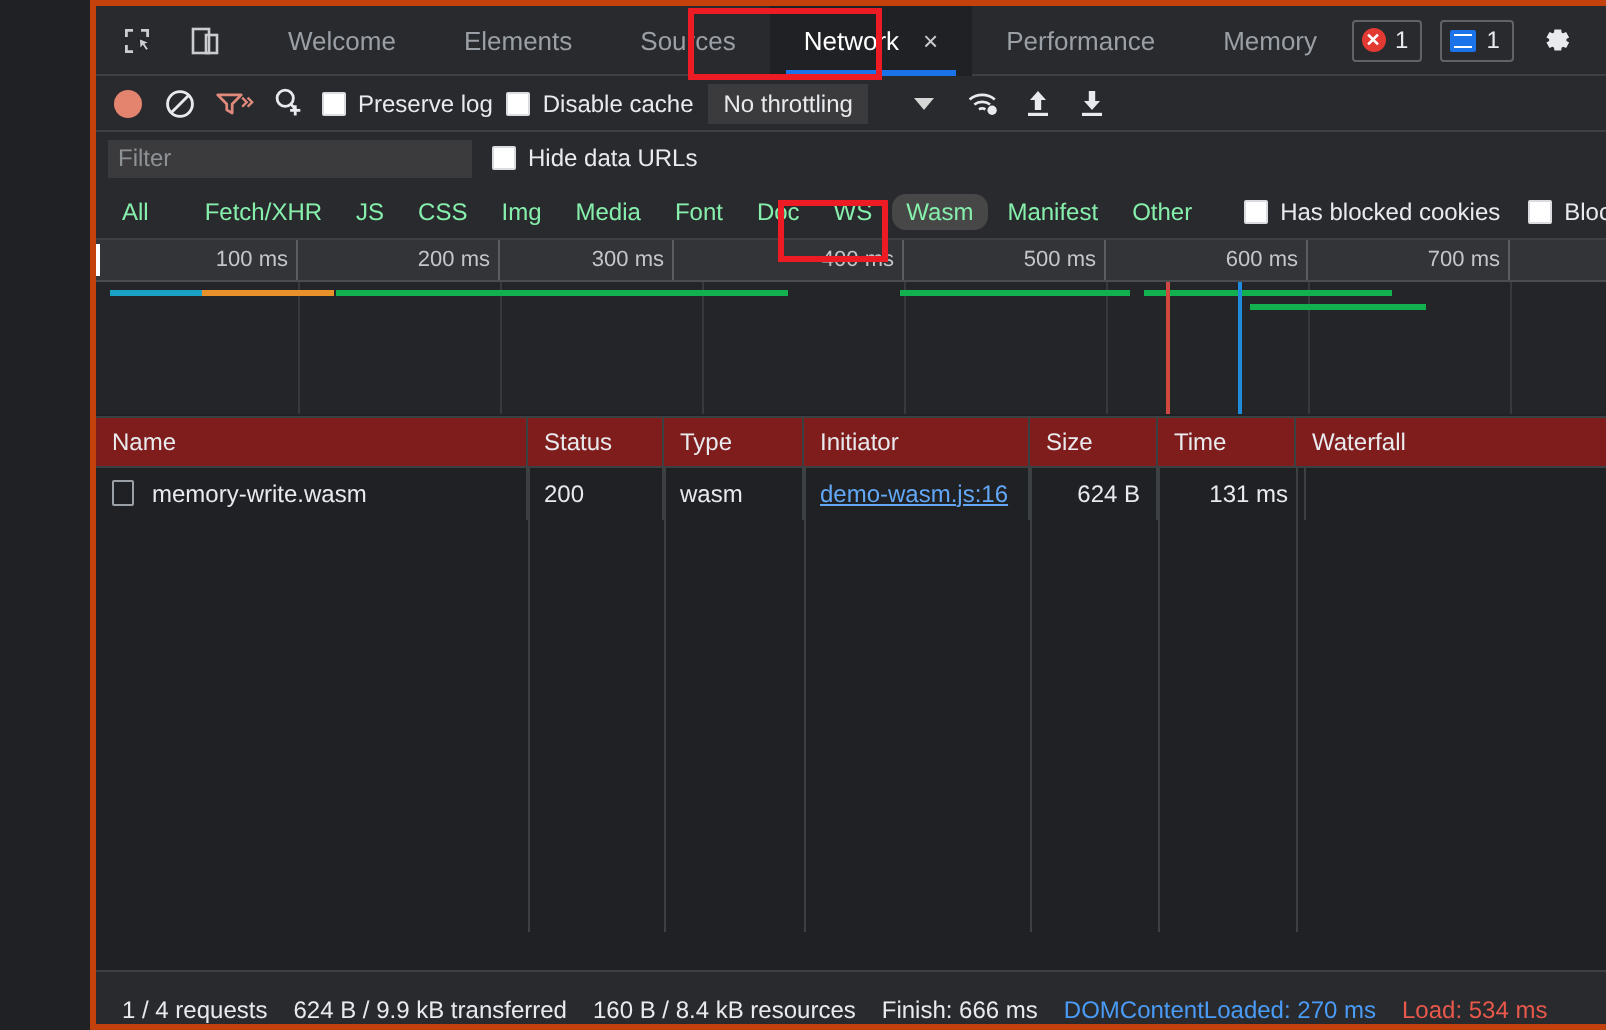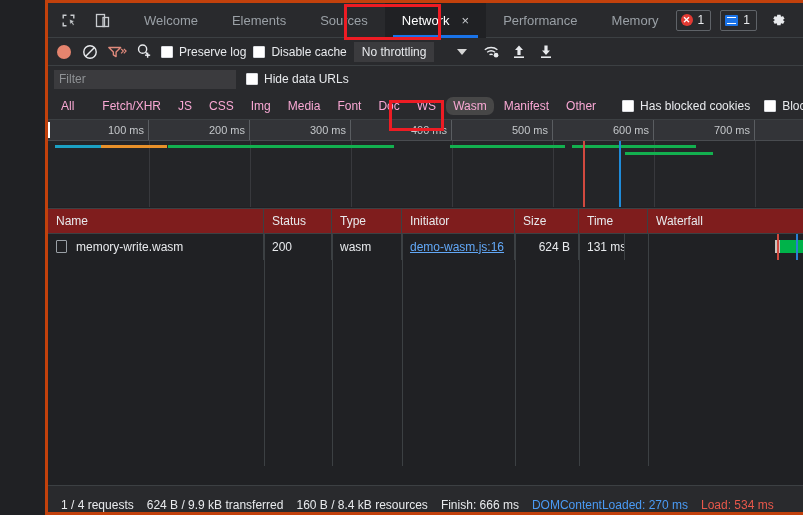--- a/index.html
+++ b/index.html
@@ -177,21 +177,21 @@
     display: flex;
     align-items: center;
     padding-left: 6px;
     gap: 0px;
     border-bottom: 1px solid #3c4043;
     position: relative;
   }
   .type-chip {
     padding: 2px 7px;
     font-size: 12px;
-    color: #f9a8d4;
+    color: #86efac;
     border-radius: 7px;
     cursor: pointer;
     white-space: nowrap;
     margin-right: 3px;
   }
   .type-chip.sel { background: #474747; }
   .type-divider { width: 1px; height: 15px; background: #4a4d50; margin: 0 7px 0 4px; }
   .type-cbs { display: flex; align-items: center; gap: 14px; margin-left: 16px; }
 
   
@@ -485,21 +485,21 @@
         <span>Blocked Requests</span>
       </div>
     </div>
   </div>
 
   <div class="overview">
     <div class="ruler">
       <div class="ruler-left-edge"></div>
       <div class="ruler-tick" style="left:0px;width:101px;">100 ms</div>
       <div class="ruler-tick" style="left:101px;width:101px;">200 ms</div>
-      <div class="ruler-tick" style="left:202px;width:101px;">300 ms</div>
+      <div class="ruler-tick" style="left:188px;width:101px;">300 ms</div>
       <div class="ruler-tick" style="left:303px;width:101px;">400 ms</div>
       <div class="ruler-tick" style="left:404px;width:101px;">500 ms</div>
       <div class="ruler-tick" style="left:505px;width:101px;">600 ms</div>
       <div class="ruler-tick" style="left:606px;width:101px;">700 ms</div>
       <div class="ruler-tick" style="left:707px;width:96px;border-right:none;">800 ms</div>
     </div>
     <div class="ov-graph">
       <div class="ov-grid" style="left:101px"></div>
       <div class="ov-grid" style="left:202px"></div>
       <div class="ov-grid" style="left:303px"></div>
@@ -540,21 +540,21 @@
           <span class="file-icon"></span>
           <span>memory-write.wasm</span>
         </span>
       </div>
       <div class="td" style="width:68px">200</div>
       <div class="td" style="width:70px">wasm</div>
       <div class="td" style="width:113px">
         <span class="link">demo-wasm.js:16</span>
       </div>
       <div class="td num" style="width:64px">624 B</div>
-      <div class="td num" style="width:46px">131 ms</div>
+      <div class="td num" style="width:74px">131 ms</div>
       <div class="td last">
         <div class="wf-queue" style="left:150px;width:5px;"></div>
         <div class="wf-bar" style="left:155px;width:52px;"></div>
         <div class="wf-line" style="left:152px;background:#d0493f;"></div>
         <div class="wf-line" style="left:171px;background:#2a7fd4;"></div>
       </div>
     </div>
 
     <div class="col-grid" style="left:216px"></div>
     <div class="col-grid" style="left:284px"></div>

